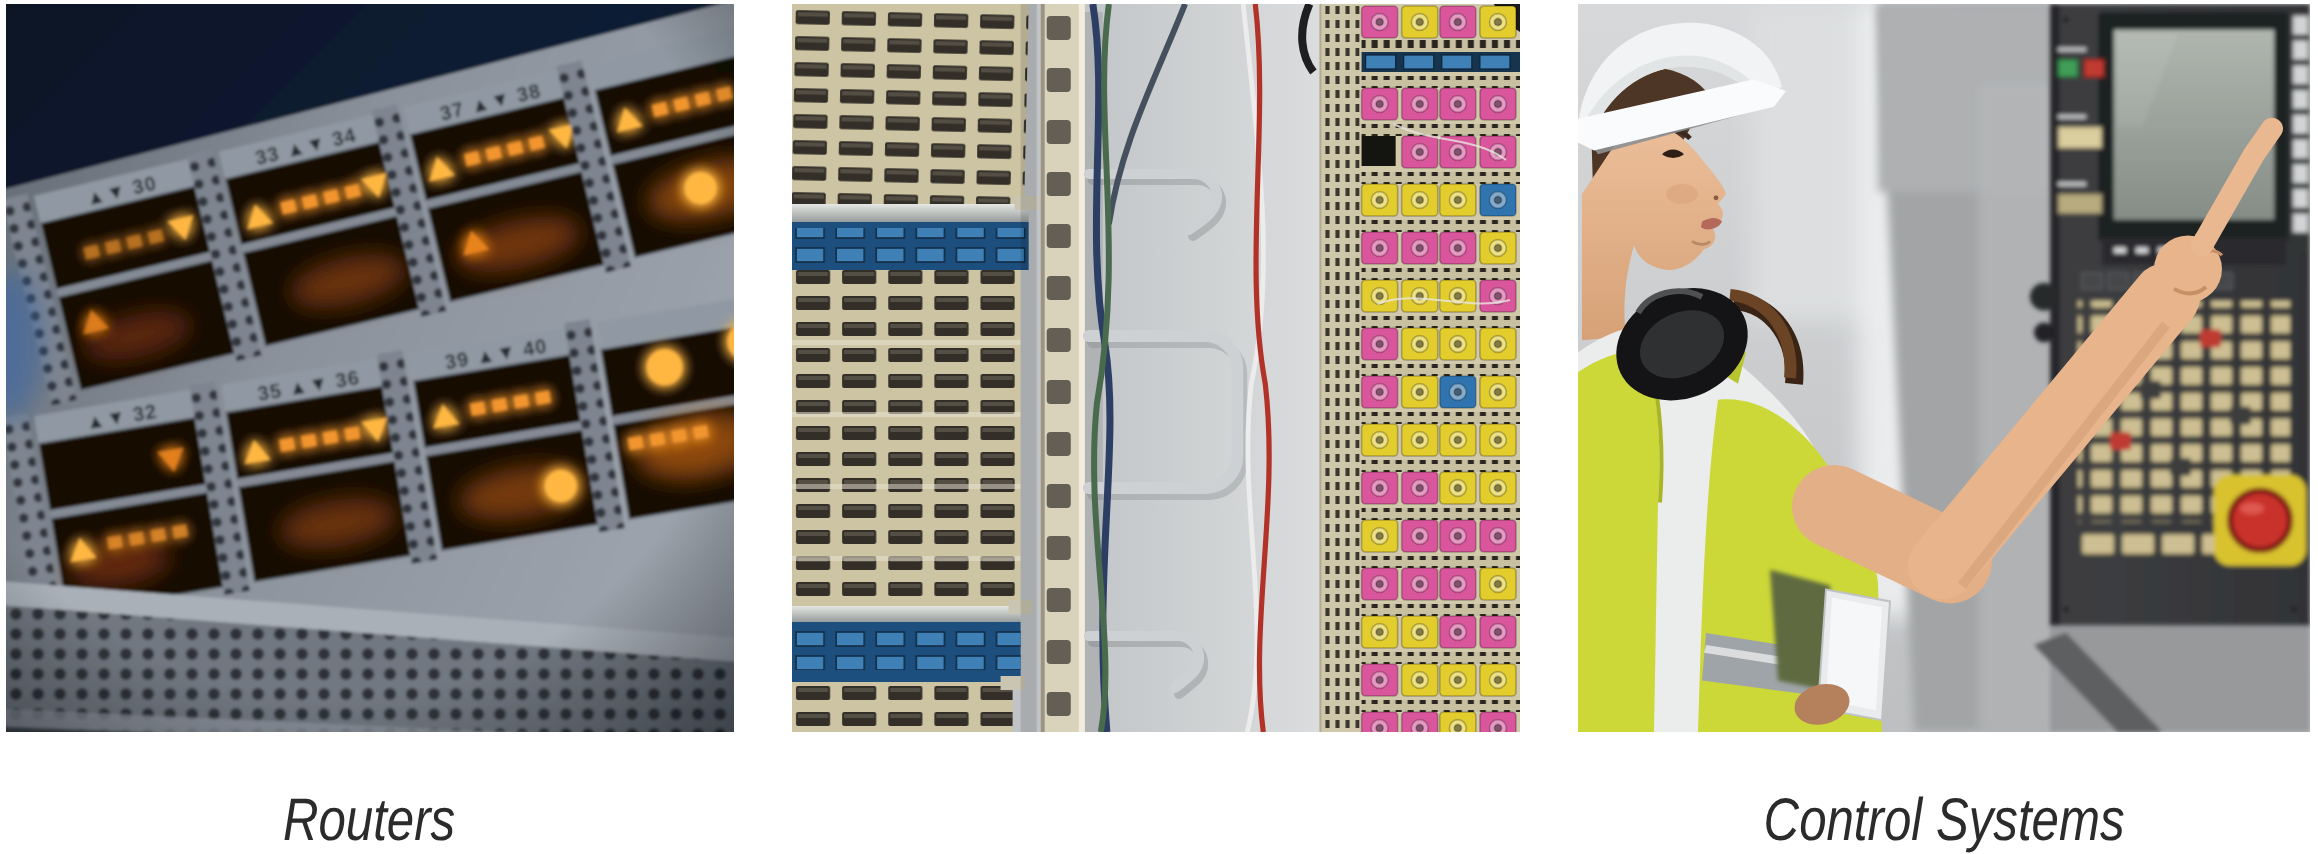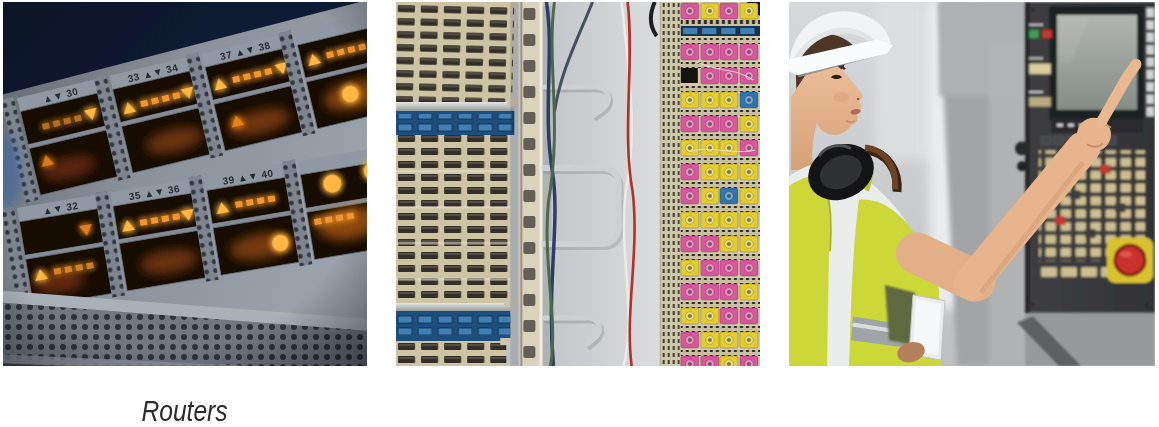--- a/index.html
+++ b/index.html
@@ -647,15 +647,18 @@
           <path d="M128,254 L186,282" stroke="#e3af87" stroke-width="42" stroke-linecap="round"></path>
           <path d="M182,284 L294,148" stroke="#e7b48c" stroke-width="34" stroke-linecap="round"></path>
           <path d="M192,294 L294,162" stroke="#c78f66" stroke-width="5" opacity=".35"></path>
           <circle cx="305" cy="134" r="17" fill="#e7b48c"></circle>
           <path d="M298,144 q9,5 16,-1" stroke="#c78f66" stroke-width="2"></path>
           <path d="M309,117 a7,7 0 0 1 9,1 M313,126 a7,7 0 0 1 9,1" stroke="#c78f66" stroke-width="1.6"></path>
           <path d="M312,122 L338,76 L347,63" stroke="#e9b890" stroke-width="11" stroke-linecap="round" stroke-linejoin="round"></path>
         </g>
       </svg>
     </div>
+    <figcaption>
+      <span class="caption-text">Control Systems</span>
+    </figcaption>
   </figure>
 
 </div>
 
 </body></html>

